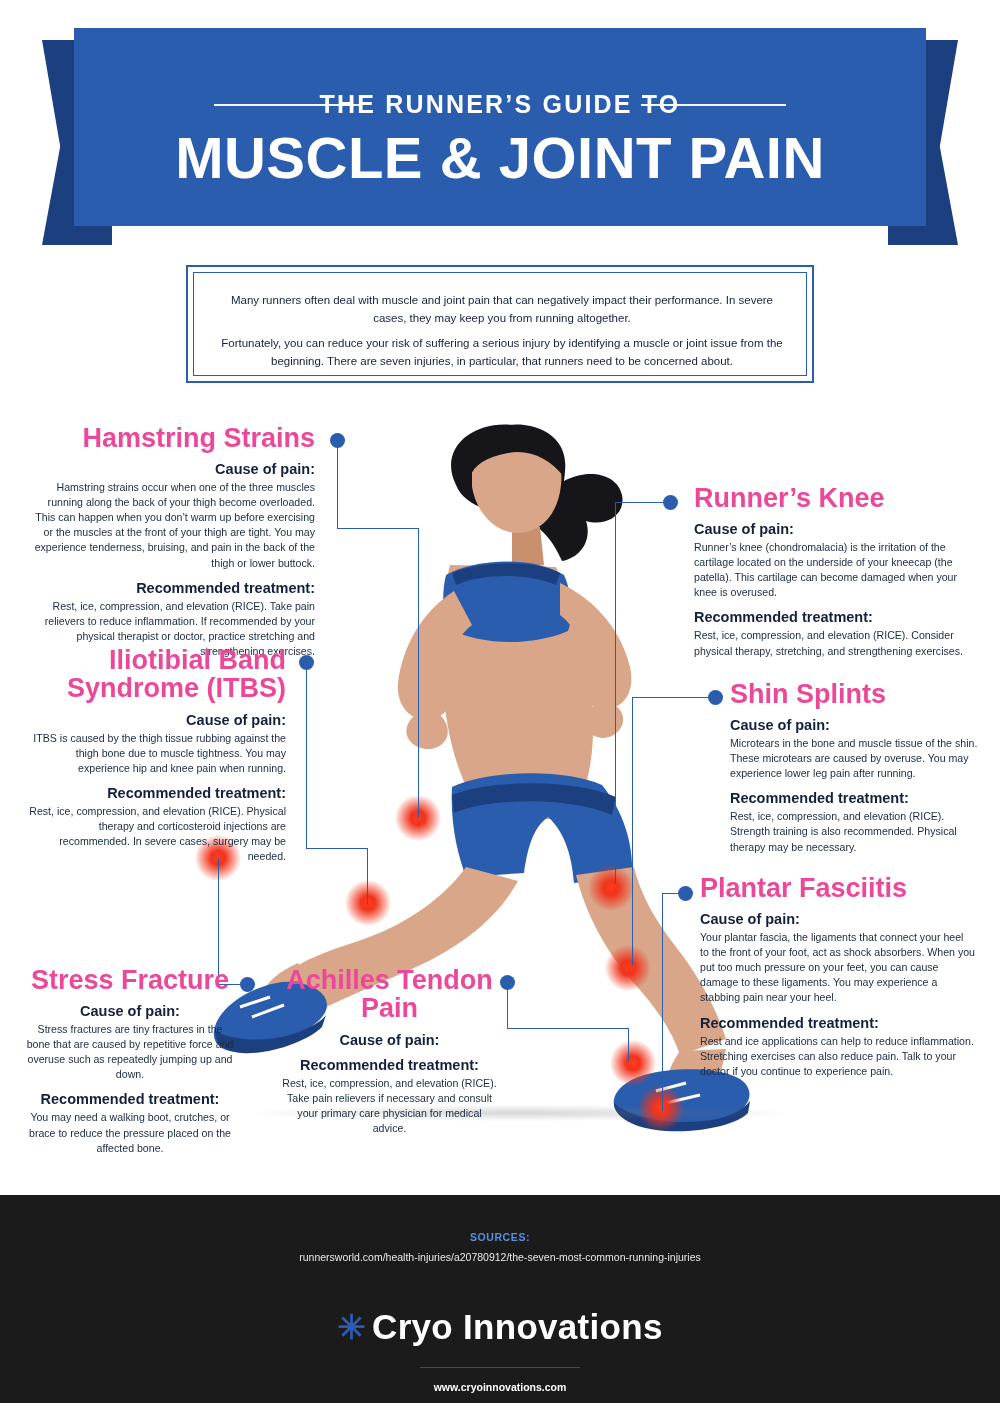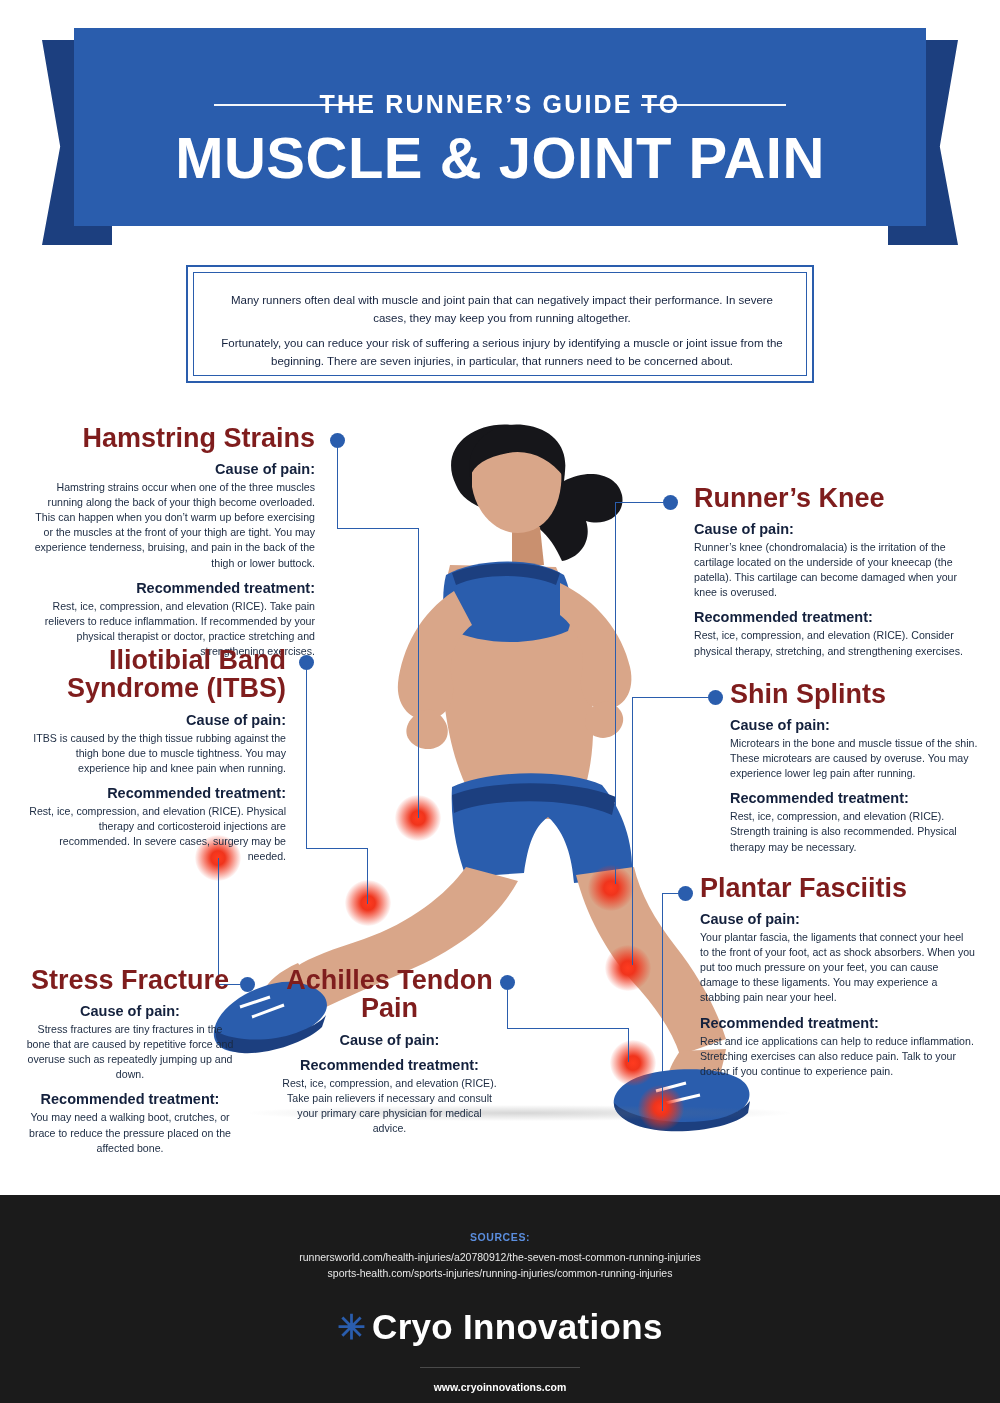--- a/index.html
+++ b/index.html
@@ -80,21 +80,21 @@
     position: absolute; width: 15px; height: 15px; border-radius: 50%;
     background: #2a5dad;
   }
   .line { position: absolute; background: #2a5dad; }
   .line.h { height: 1px; }
   .line.v { width: 1px; }
 
   
   .blk { position: absolute; }
   .blk h2 {
-    color: #7f1d1d; font-size: 27px; font-weight: bold; line-height: 1.05;
+    color: #ec4899; font-size: 27px; font-weight: bold; line-height: 1.05;
   }
   .blk h3 {
     color: #14213d; font-size: 14.5px; font-weight: bold; margin-top: 9px;
   }
   .blk p {
     color: #1b2a41; font-size: 10.6px; line-height: 1.42; margin-top: 3px;
   }
   .ta-r { text-align: right; }
   .ta-l { text-align: left; }
   .ta-c { text-align: center; }
@@ -282,21 +282,20 @@
   <div class="blk ta-c" style="left:282px; top:966px; width:215px;">
     <h2>Achilles Tendon Pain</h2>
     <h3>Cause of pain:</h3>
     <h3>Recommended treatment:</h3>
     <p>Rest, ice, compression, and elevation (RICE). Take pain relievers if necessary and consult your primary care physician for medical advice.</p>
   </div>
 
   <div class="footer">
     <div class="src-title">SOURCES:</div>
     <div class="src-line s1">runnersworld.com/health-injuries/a20780912/the-seven-most-common-running-injuries</div>
-    <div class="src-line s2">sports-health.com/sports-injuries/running-injuries/common-running-injuries</div>
     <div class="brand">
       <span class="mark">✳</span><span>Cryo Innovations</span>
     </div>
     <div class="foot-rule"></div>
     <div class="foot-url">www.cryoinnovations.com</div>
   </div>
 
 </div>
 
 </body></html>

